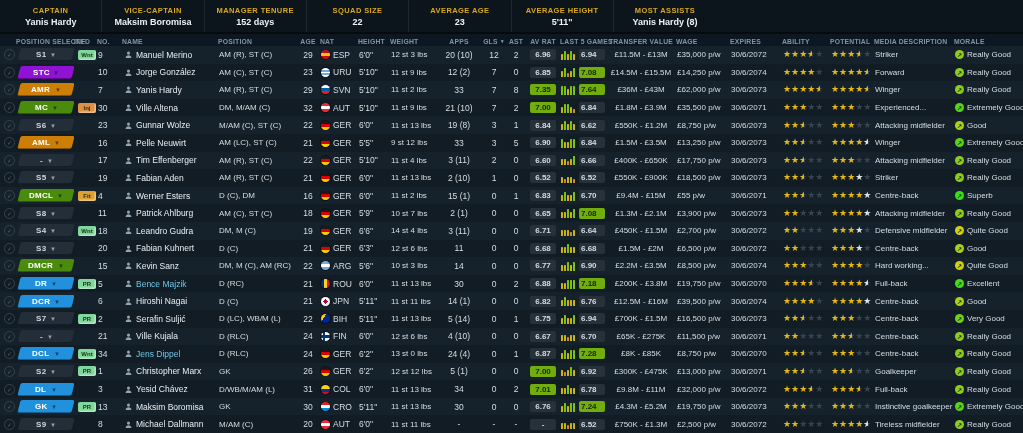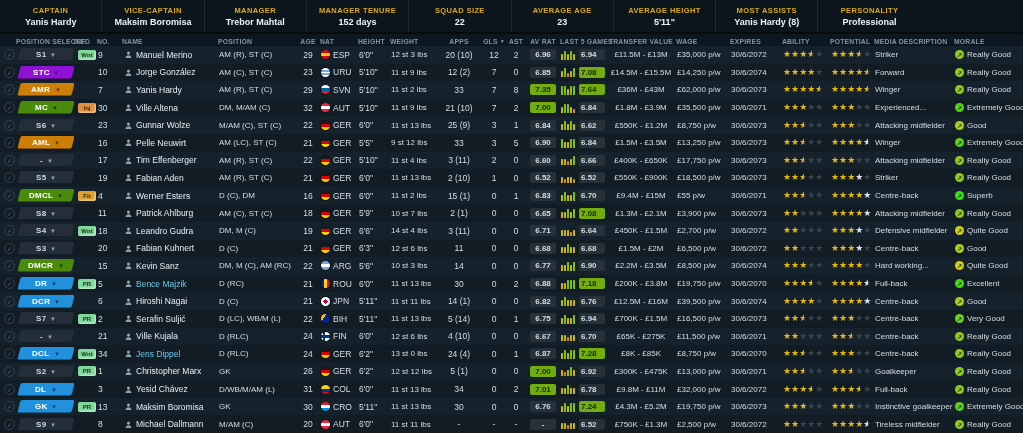--- a/index.html
+++ b/index.html
@@ -104,46 +104,38 @@
   <div class="stats-bar" id="stats-bar">
       <div class="stat-cell">
     <span class="stat-label">CAPTAIN</span>
     <span class="stat-value">Yanis Hardy</span>
   </div>
       <div class="stat-cell">
     <span class="stat-label">VICE-CAPTAIN</span>
     <span class="stat-value">Maksim Boromisa</span>
   </div>
       <div class="stat-cell">
-    <span class="stat-label">MANAGER</span>
-    <span class="stat-value">Trebor Mahtal</span>
-  </div>
-      <div class="stat-cell">
     <span class="stat-label">MANAGER TENURE</span>
     <span class="stat-value">152 days</span>
   </div>
       <div class="stat-cell">
     <span class="stat-label">SQUAD SIZE</span>
     <span class="stat-value">22</span>
   </div>
       <div class="stat-cell">
     <span class="stat-label">AVERAGE AGE</span>
     <span class="stat-value">23</span>
   </div>
       <div class="stat-cell">
     <span class="stat-label">AVERAGE HEIGHT</span>
     <span class="stat-value">5'11"</span>
   </div>
       <div class="stat-cell">
     <span class="stat-label">MOST ASSISTS</span>
     <span class="stat-value">Yanis Hardy (8)</span>
-  </div>
-      <div class="stat-cell">
-    <span class="stat-label">PERSONALITY</span>
-    <span class="stat-value">Professional</span>
   </div>
     </div>
   <div class="grid col-header" id="col-header">
     <div class="hcell"></div>
   <div class="hcell a-l">
         <span>POSITION SELECTED</span>
       </div>
       <div class="hcell a-l">
         <span>INF</span>
       </div>
@@ -511,21 +503,21 @@
       <span class="pname">Gunnar Wolze</span>
     </div>
     <div class="cell f8">M/AM (C), ST (C)</div>
     <div class="cell a-c">22</div>
     <div class="cell">
       <span class="flag flag-ger"></span>
       <span>GER</span>
     </div>
     <div class="cell">6'0"</div>
     <div class="cell f8">11 st 13 lbs</div>
-    <div class="cell a-c">25 (9)</div>
+    <div class="cell a-c">19 (8)</div>
     <div class="cell a-c">3</div>
     <div class="cell a-c">1</div>
     <div class="cell a-c">
           <span class="rat">6.84</span>
         </div>
     <div class="cell">
       <span class="bars">
             <span class="bar" style="height: 6px; background: rgb(201, 180, 27);"></span>
             <span class="bar" style="height: 9px; background: rgb(124, 196, 17);"></span>
             <span class="bar" style="height: 6px; background: rgb(201, 180, 27);"></span>

